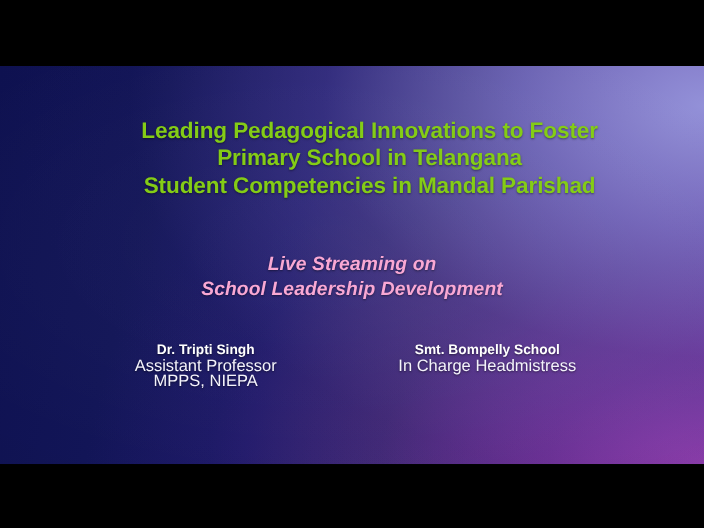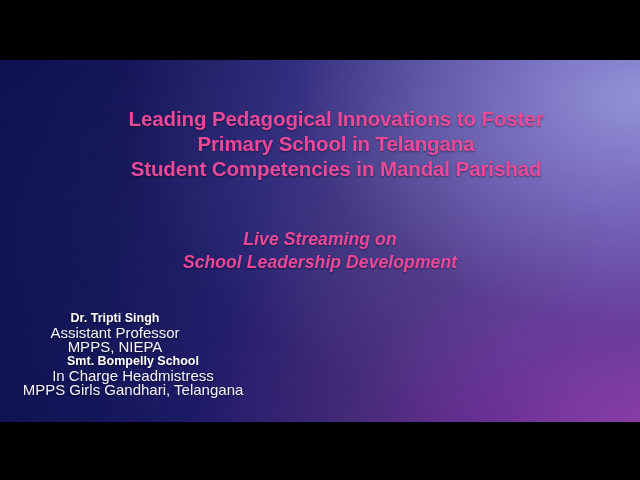--- a/index.html
+++ b/index.html
@@ -86,61 +86,60 @@
 
   
   .title-block {
     position: absolute;
     left: 0;
     top: 46px;
     width: 640px;
     text-align: center;
   }
   .title-line {
-    color: #ec4899;
+    color: #84cc16;
     font-family: "Liberation Sans", sans-serif;
     font-weight: bold;
     font-size: 20.5px;
     line-height: 25px;
     letter-spacing: -0.1px;
     text-shadow: 0 1px 2px rgba(0,0,0,0.45);
     white-space: nowrap;
     padding-left: 32px;
   }
 
   
   .subtitle-block {
     position: absolute;
     left: 0;
     top: 168px;
     width: 640px;
     text-align: center;
   }
   .subtitle-line {
-    color: #ec4899;
+    color: #f9a8d4;
     font-family: "Liberation Sans", sans-serif;
     font-weight: bold;
     font-style: italic;
     font-size: 17.5px;
     line-height: 22.5px;
     letter-spacing: 0.1px;
     text-shadow: 0 1px 2px rgba(0,0,0,0.45);
     white-space: nowrap;
   }
 
   
   .speakers {
     position: absolute;
     left: 0;
     top: 250px;
     width: 640px;
     display: flex;
     justify-content: center;
     align-items: flex-start;
-    flex-direction: column;
   }
   .speaker {
     text-align: center;
     color: #ffffff;
   }
   .speaker.left  { width: 230px; margin-right: 8px; }
   .speaker.right { width: 250px; margin-left: 8px; }
 
   .speaker-name {
     font-family: "Liberation Sans", sans-serif;
@@ -190,21 +189,20 @@
 
         <div class="speaker left">
           <div class="speaker-name">Dr. Tripti Singh</div>
           <div class="speaker-role">Assistant Professor</div>
           <div class="speaker-org">MPPS, NIEPA</div>
         </div>
 
         <div class="speaker right">
           <div class="speaker-name">Smt. Bompelly School</div>
           <div class="speaker-role">In Charge Headmistress</div>
-          <div class="speaker-org">MPPS Girls Gandhari, Telangana</div>
         </div>
 
       </div>
 
     </div>
   </div>
 
   <div class="letterbox bottom"></div>
 
 </div>

